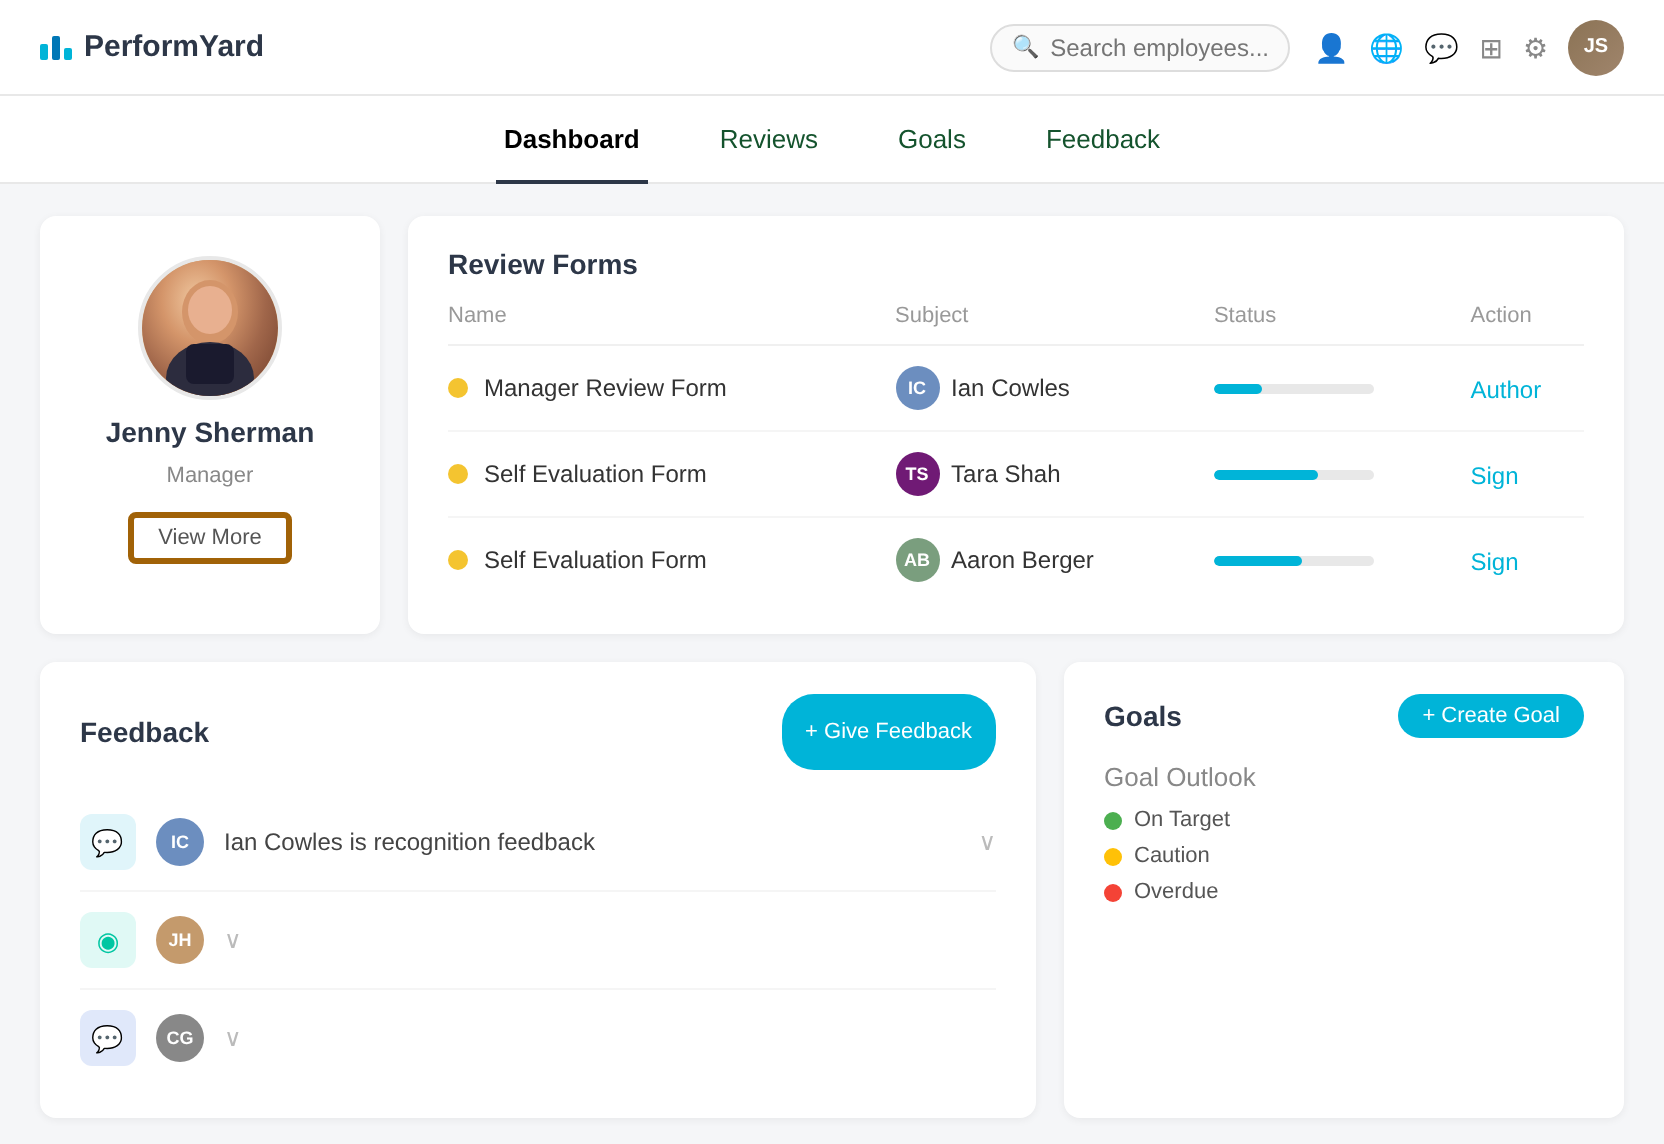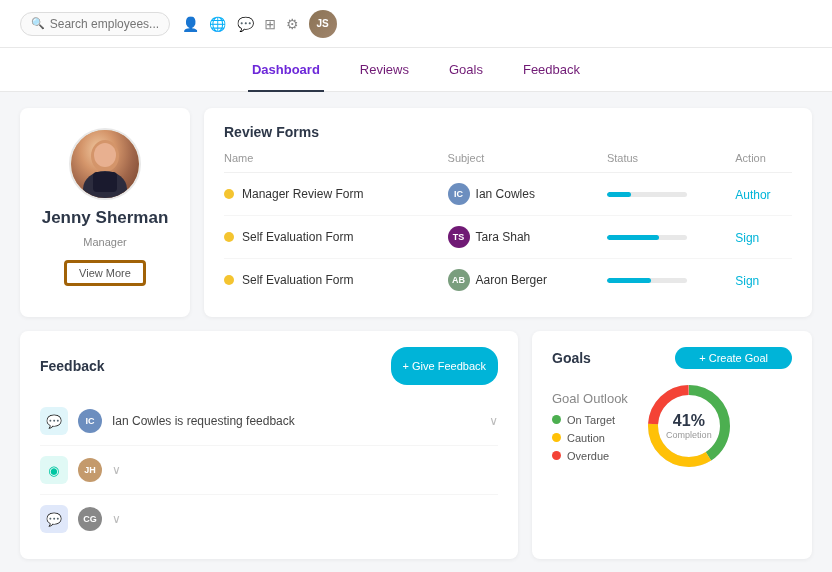--- a/index.html
+++ b/index.html
@@ -14,35 +14,35 @@
     .logo-bar:nth-child(2) { width: 4px; height: 12px; background: #0077b6; }
     .logo-bar:nth-child(3) { width: 4px; height: 6px; }
     .header-right { display: flex; align-items: center; gap: 12px; }
     .search-box { display: flex; align-items: center; border: 1px solid #ddd; border-radius: 16px; padding: 4px 10px; gap: 5px; background: #fafafa; width: 150px; }
     .search-box input { border: none; background: transparent; font-size: 12px; color: #666; outline: none; width: 100%; }
     .header-icons { display: flex; gap: 10px; align-items: center; }
     .avatar-img { width: 28px; height: 28px; border-radius: 50%; background: linear-gradient(135deg, #8b7355, #a0856c); display: flex; align-items: center; justify-content: center; color: white; font-size: 10px; font-weight: 600; }
 
     
     .nav { background: #fff; height: 44px; display: flex; align-items: center; justify-content: center; gap: 32px; border-bottom: 1px solid #e8e8e8; }
-    .nav-item { font-size: 13px; color: #701a75; cursor: pointer; height: 44px; display: flex; align-items: center; padding: 0 4px; position: relative; }
-    .nav-item.active { color: #6d28d9; font-weight: 600; }
+    .nav-item { font-size: 13px; color: #14532d; cursor: pointer; height: 44px; display: flex; align-items: center; padding: 0 4px; position: relative; }
+    .nav-item.active { color: #000000; font-weight: 600; }
     .nav-item.active::after { content: ''; position: absolute; bottom: 0; left: 0; right: 0; height: 2px; background: #2d3748; }
 
     
     .main { padding: 16px 20px; display: flex; flex-direction: column; gap: 14px; }
 
     
     .top-row { display: flex; gap: 14px; }
 
     
     .profile-card { background: #fff; border-radius: 8px; padding: 20px 16px; width: 170px; min-width: 170px; display: flex; flex-direction: column; align-items: center; gap: 8px; box-shadow: 0 1px 4px rgba(0,0,0,0.06); }
     .profile-avatar { width: 72px; height: 72px; border-radius: 50%; background: linear-gradient(135deg, #d4a574, #c49a6c); display: flex; align-items: center; justify-content: center; overflow: hidden; border: 2px solid #e8e8e8; }
     .profile-avatar-inner { width: 70px; height: 70px; border-radius: 50%; background: linear-gradient(160deg, #b8906e 0%, #8b6347 60%, #5a3e2b 100%); position: relative; overflow: hidden; }
-    .profile-name { font-weight: 600; font-size: 17px; color: #2d3748; text-align: center; }
+    .profile-name { font-weight: 600; font-size: 14px; color: #2d3748; text-align: center; }
     .profile-role { font-size: 11px; color: #888; }
     .view-more-btn { border: 3px solid #a16207; border-radius: 4px; padding: 4px 12px; font-size: 11px; color: #555; background: #fff; cursor: pointer; margin-top: 4px; }
 
     
     .review-card { background: #fff; border-radius: 8px; flex: 1; padding: 16px 20px; box-shadow: 0 1px 4px rgba(0,0,0,0.06); }
     .review-title { font-size: 14px; font-weight: 600; color: #2d3748; margin-bottom: 12px; }
     .review-table { width: 100%; border-collapse: collapse; }
     .review-table th { font-size: 11px; color: #999; font-weight: 500; text-align: left; padding-bottom: 8px; border-bottom: 1px solid #f0f0f0; }
     .review-table td { padding: 10px 0; border-bottom: 1px solid #f5f5f5; vertical-align: middle; }
     .review-table tr:last-child td { border-bottom: none; }
@@ -67,21 +67,21 @@
     .feedback-item:last-child { border-bottom: none; }
     .feedback-icon { width: 28px; height: 28px; border-radius: 6px; display: flex; align-items: center; justify-content: center; font-size: 13px; flex-shrink: 0; }
     .feedback-icon.blue { background: #e0f5fa; color: #00b4d8; }
     .feedback-icon.teal { background: #e0f9f5; color: #00c6a2; }
     .feedback-icon.dark-blue { background: #e0e8fa; color: #4a6fa5; }
     .feedback-text { font-size: 12px; color: #444; flex: 1; }
     .chevron-icon { color: #bbb; font-size: 12px; }
 
     
     .goals-card { background: #fff; border-radius: 8px; width: 280px; min-width: 280px; padding: 16px 20px; box-shadow: 0 1px 4px rgba(0,0,0,0.06); }
-    .create-goal-btn { background: #00b4d8; color: white; border: none; border-radius: 16px; padding: 5px 24px; font-size: 11px; cursor: pointer; display: flex; align-items: center; gap: 4px; margin-left: 23px; }
+    .create-goal-btn { background: #00b4d8; color: white; border: none; border-radius: 16px; padding: 5px 12px; font-size: 11px; cursor: pointer; display: flex; align-items: center; gap: 4px; margin-left: 23px; }
     .goals-content { display: flex; align-items: center; gap: 16px; margin-top: 10px; }
     .goal-legend { display: flex; flex-direction: column; gap: 6px; }
     .legend-item { display: flex; align-items: center; gap: 6px; font-size: 11px; color: #555; }
     .legend-dot { width: 9px; height: 9px; border-radius: 50%; }
     .legend-dot.green { background: #4caf50; }
     .legend-dot.yellow { background: #ffc107; }
     .legend-dot.red { background: #f44336; }
     .goal-outlook-label { font-size: 13px; color: #888; margin-bottom: 8px; }
 
     
@@ -91,20 +91,28 @@
     .donut-label { font-size: 9px; color: #999; }
 
     
     .search-icon-svg { color: #bbb; font-size: 11px; }
     .header-icon { font-size: 14px; color: #888; cursor: pointer; }
   </style>
 </head>
 <body>
 
 <div class="header">
+  <div class="logo">
+    <div class="logo-icon">
+      <div class="logo-bar"></div>
+      <div class="logo-bar"></div>
+      <div class="logo-bar"></div>
+    </div>
+    <span>PerformYard</span>
+  </div>
   <div class="header-right">
     <div class="search-box">
       <span class="search-icon-svg">🔍</span>
       <input type="text" placeholder="Search employees..." style="">
     </div>
     <div class="header-icons">
       <span class="header-icon">👤</span>
       <span class="header-icon">🌐</span>
       <span class="header-icon">💬</span>
       <span class="header-icon">⊞</span>
@@ -229,21 +237,21 @@
 
     <div class="feedback-card">
       <div class="card-header">
         <div class="card-title">Feedback</div>
         <button class="give-feedback-btn">+ Give Feedback</button>
       </div>
       <div id="feedback-items">
           <div class="feedback-item">
       <div class="feedback-icon blue">💬</div>
       <div class="subject-avatar" style="background:#6c8ebf;width:24px;height:24px;font-size:9px;border-radius:50%;display:flex;align-items:center;justify-content:center;color:white;font-weight:600;flex-shrink:0">IC</div>
-      <span class="feedback-text">Ian Cowles is requesting feedback</span>
+      <span class="feedback-text">Ian Cowles is recognition feedback</span>
       <span class="chevron-icon">∨</span>
     </div>
           <div class="feedback-item">
       <div class="feedback-icon teal">◉</div>
       <div class="subject-avatar" style="background:#c49a6c;width:24px;height:24px;font-size:9px;border-radius:50%;display:flex;align-items:center;justify-content:center;color:white;font-weight:600;flex-shrink:0">JH</div>
       <span class="chevron-icon">∨</span>
     </div>
           <div class="feedback-item">
       <div class="feedback-icon dark-blue">💬</div>
       <div class="subject-avatar" style="background:#888;width:24px;height:24px;font-size:9px;border-radius:50%;display:flex;align-items:center;justify-content:center;color:white;font-weight:600;flex-shrink:0">CG</div>
@@ -268,33 +276,17 @@
             <div class="legend-item">
               <div class="legend-dot yellow"></div>
               <span>Caution</span>
             </div>
             <div class="legend-item">
               <div class="legend-dot red"></div>
               <span>Overdue</span>
             </div>
           </div>
         </div>
-        <div class="donut-wrap">
-          <svg width="90" height="90" viewBox="0 0 90 90">
-
-            <circle cx="45" cy="45" r="36" fill="none" stroke="#e0e0e0" stroke-width="10"></circle>
-
-            <circle cx="45" cy="45" r="36" fill="none" stroke="#4caf50" stroke-width="10" stroke-dasharray="92.4 233.6" stroke-dashoffset="0" transform="rotate(-90 45 45)"></circle>
-
-            <circle cx="45" cy="45" r="36" fill="none" stroke="#ffc107" stroke-width="10" stroke-dasharray="79 247" stroke-dashoffset="-92.4" transform="rotate(-90 45 45)"></circle>
-
-            <circle cx="45" cy="45" r="36" fill="none" stroke="#f44336" stroke-width="10" stroke-dasharray="54 272" stroke-dashoffset="-171.4" transform="rotate(-90 45 45)"></circle>
-          </svg>
-          <div class="donut-center">
-            <div class="donut-pct">41%</div>
-            <div class="donut-label">Completion</div>
-          </div>
-        </div>
       </div>
     </div>
 
   </div>
 </div>
 
 </body></html>

